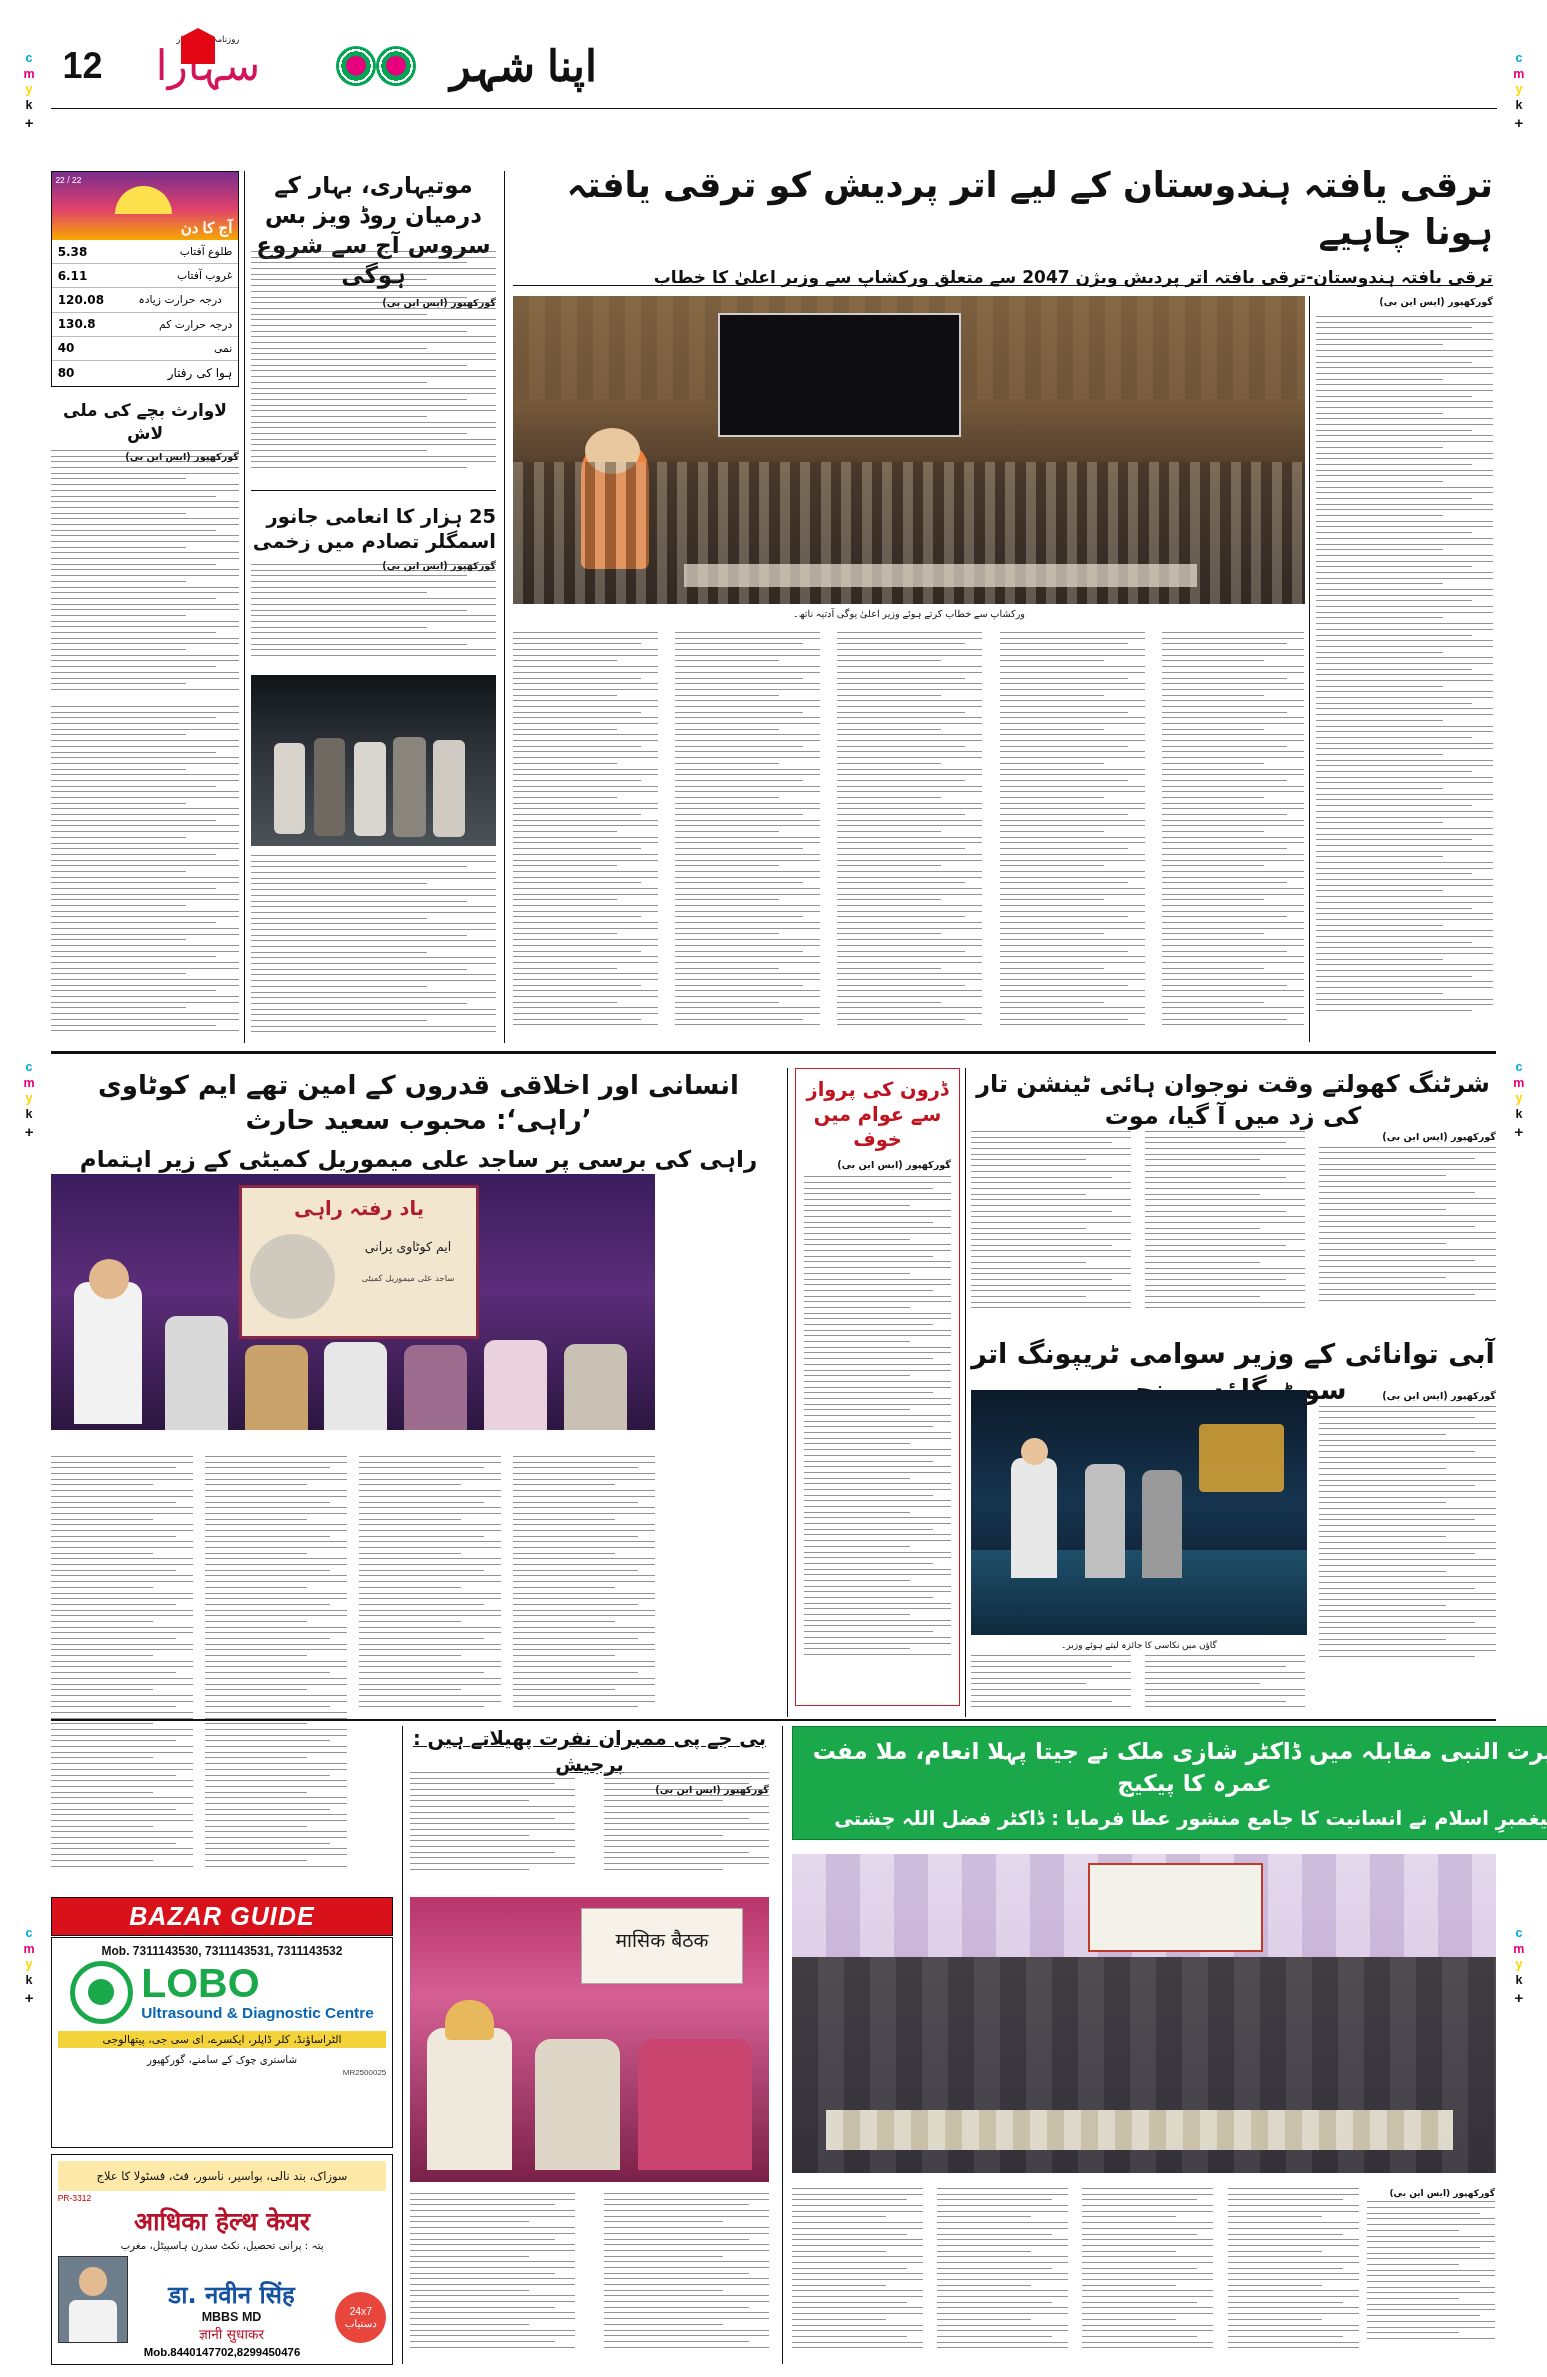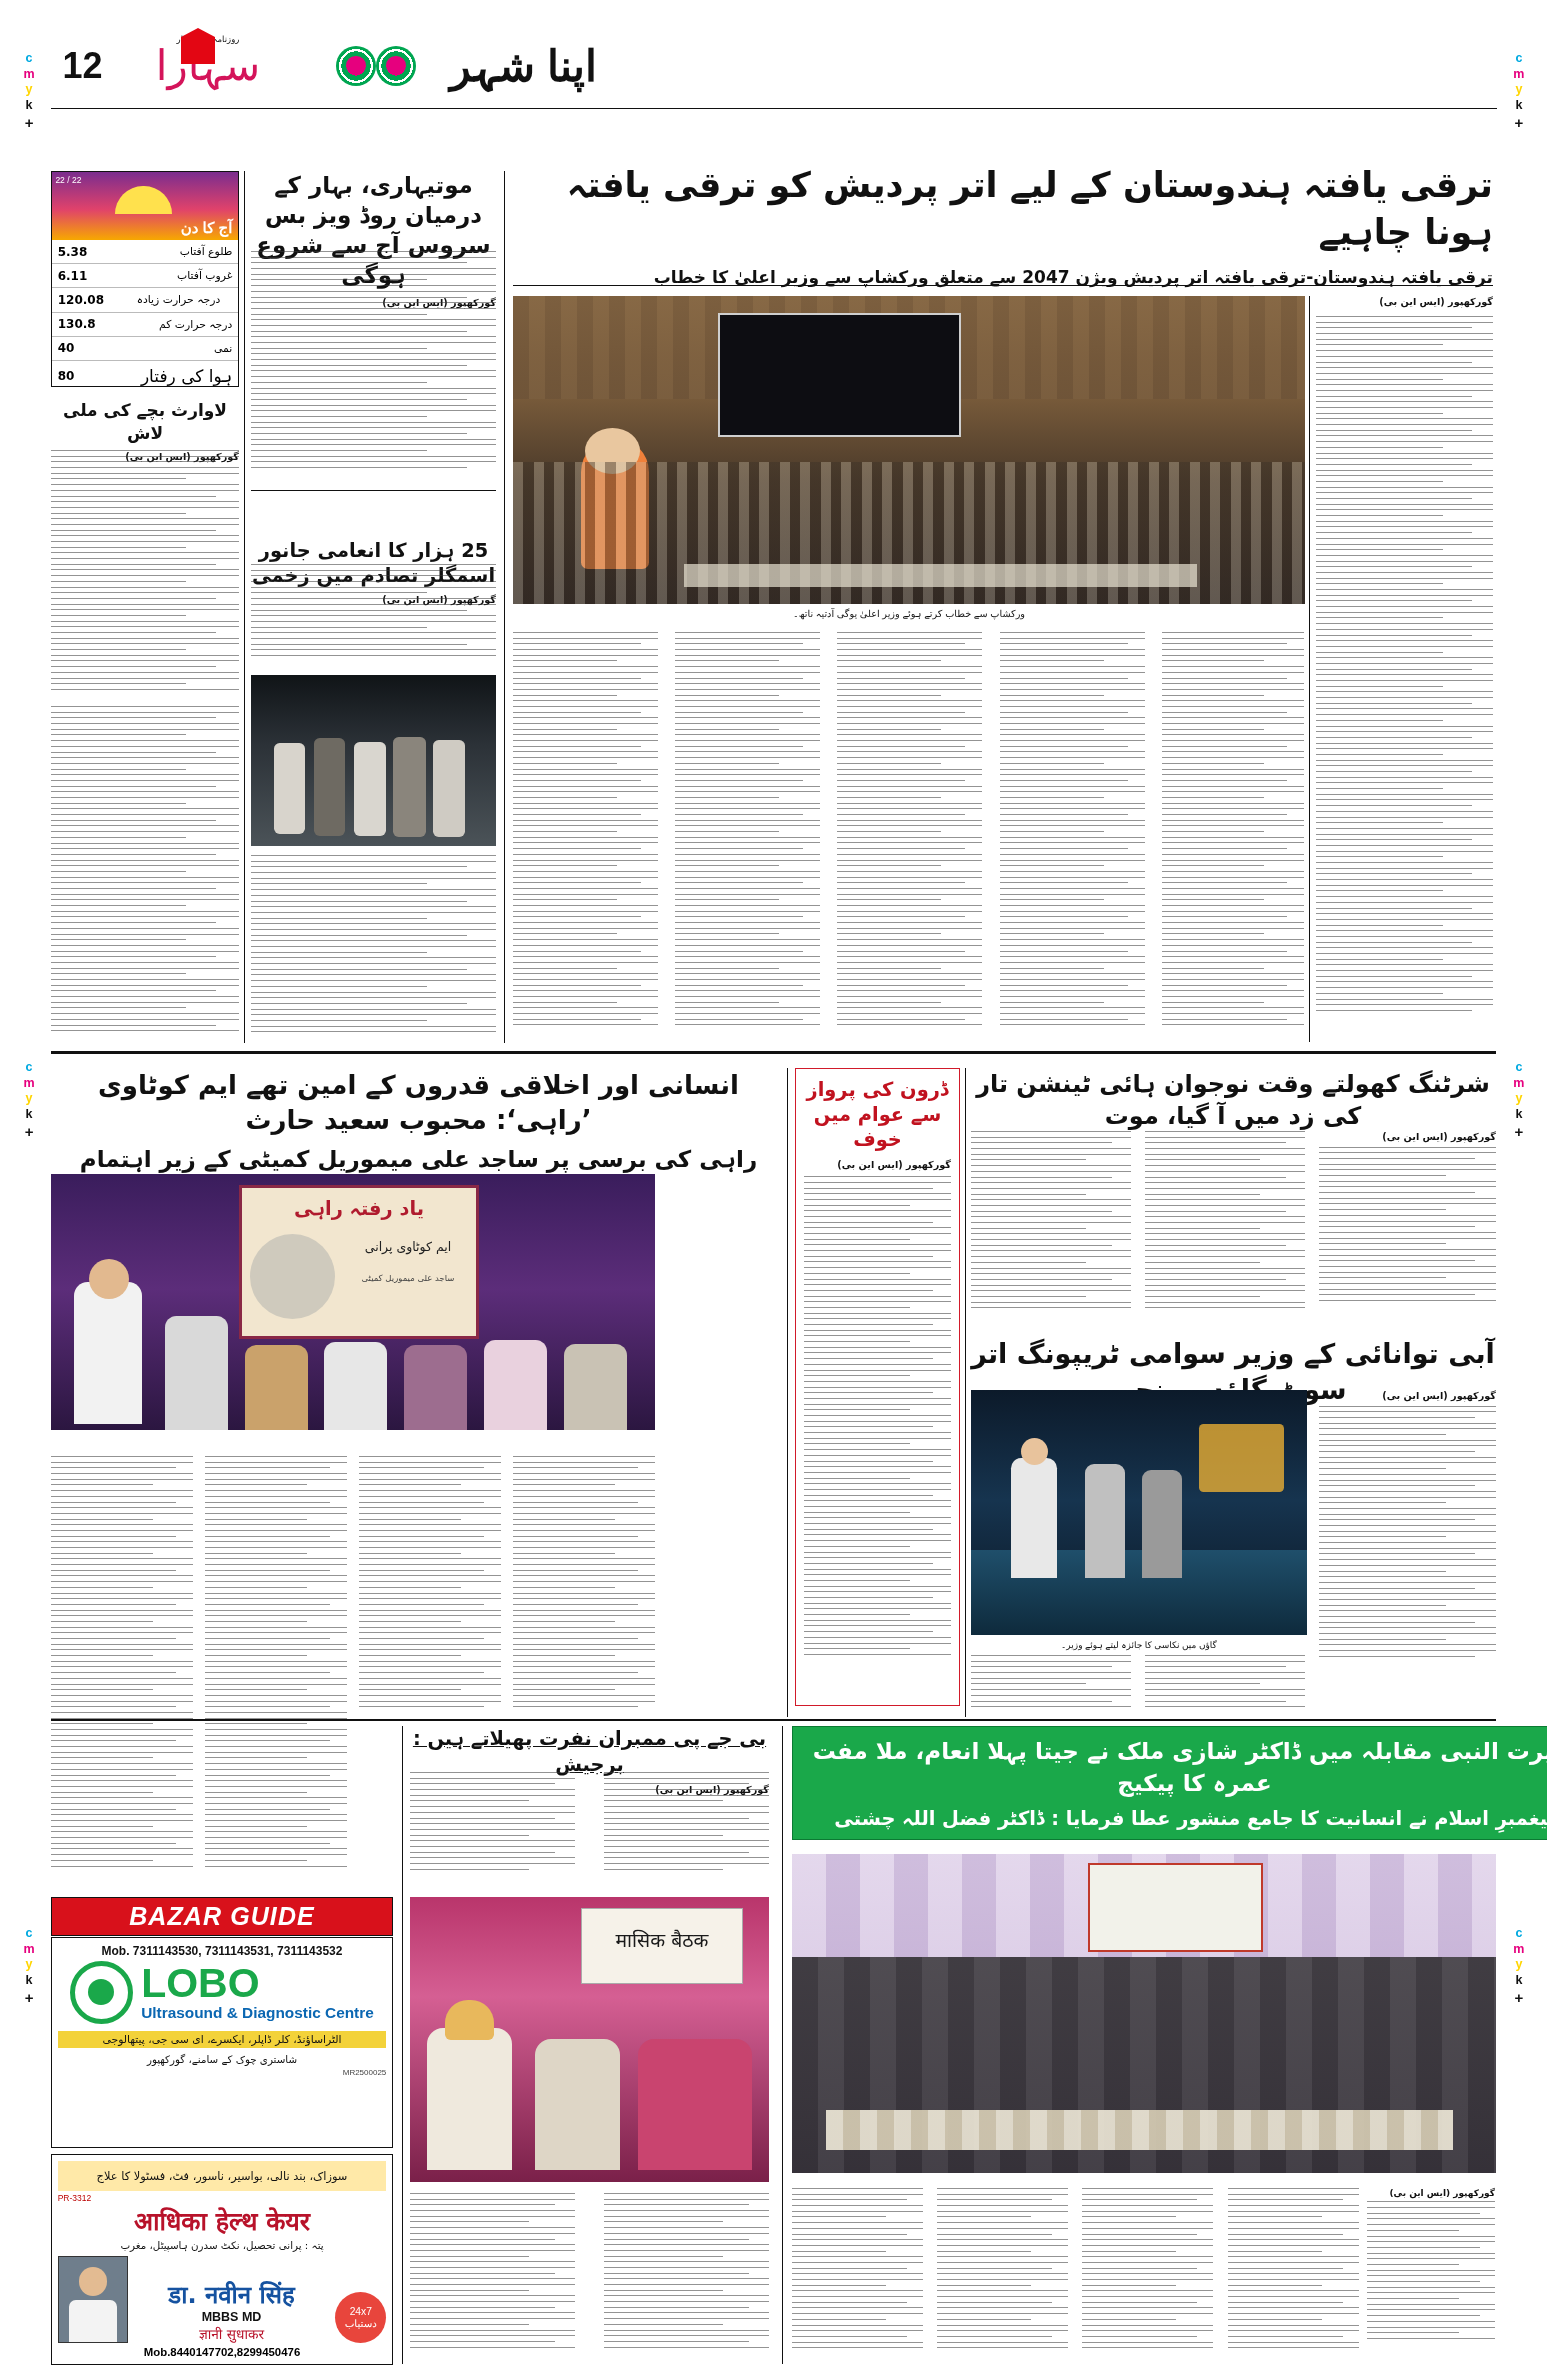--- a/index.html
+++ b/index.html
@@ -127,21 +127,21 @@
         </tr>
         <tr>
           <td style="font-size:10.8px;padding:4.6px 5.7px;border-bottom:0.6px solid #bbb;">درجہ حرارت کم</td>
           <td style="font-size:12px;padding:4.6px 5.7px;border-bottom:0.6px solid #bbb;text-align:left;font-weight:bold;">130.8</td>
         </tr>
         <tr>
           <td style="font-size:10.8px;padding:4.6px 5.7px;border-bottom:0.6px solid #bbb;">نمی</td>
           <td style="font-size:12px;padding:4.6px 5.7px;border-bottom:0.6px solid #bbb;text-align:left;font-weight:bold;">40</td>
         </tr>
         <tr>
-          <td style="font-size:17px;padding:4.6px 5.7px;">ہوا کی رفتار</td>
+          <td style="font-size:12px;padding:4.6px 5.7px;">ہوا کی رفتار</td>
           <td style="font-size:12px;padding:4.6px 5.7px;text-align:left;font-weight:bold;">80</td>
         </tr>
       </tbody>
     </table>
   </div>
 
   <div class="box" style="left:51px;top:399px;width:188px;">
     <div class="urdu hl" style="font-size:17px;text-align:center;line-height:1.35;">لاوارث بچے کی ملی لاش</div>
     <div class="urdu" style="font-size:9.7px;margin-top:5.7px;font-weight:bold;">گورکھپور (ایس این بی)</div>
   </div>
@@ -297,21 +297,21 @@
         <div class="ln l"></div>
         <div class="ln l"></div>
       <div class="ln s"></div>
         <div class="ln l"></div>
         <div class="ln l"></div>
         <div class="ln m2"></div>
     </div>
   </div>
   <div class="rule" style="left:251px;top:490px;width:245px;height:1.1px;"></div>
   <div class="box" style="left:251px;top:504px;width:245px;">
-    <div class="urdu hl" style="font-size:19.4px;text-align:center;line-height:1.3;margin-top:34px;">25 ہزار کا انعامی جانور اسمگلر تصادم میں زخمی</div>
+    <div class="urdu hl" style="font-size:19.4px;text-align:right;line-height:1.3;">25 ہزار کا انعامی جانور اسمگلر تصادم میں زخمی</div>
     <div class="urdu" style="font-size:9.7px;margin-top:5.7px;font-weight:bold;text-align:right;">گورکھپور (ایس این بی)</div>
   </div>
   <div class="colwrap" style="left:251px;top:564px;width:245px;height:103px;">
     <div class="lines">
       <div class="ln l"></div>
         <div class="ln l"></div>
         <div class="ln m2"></div>
         <div class="ln l"></div>
         <div class="ln l"></div>
       <div class="ln s"></div>

